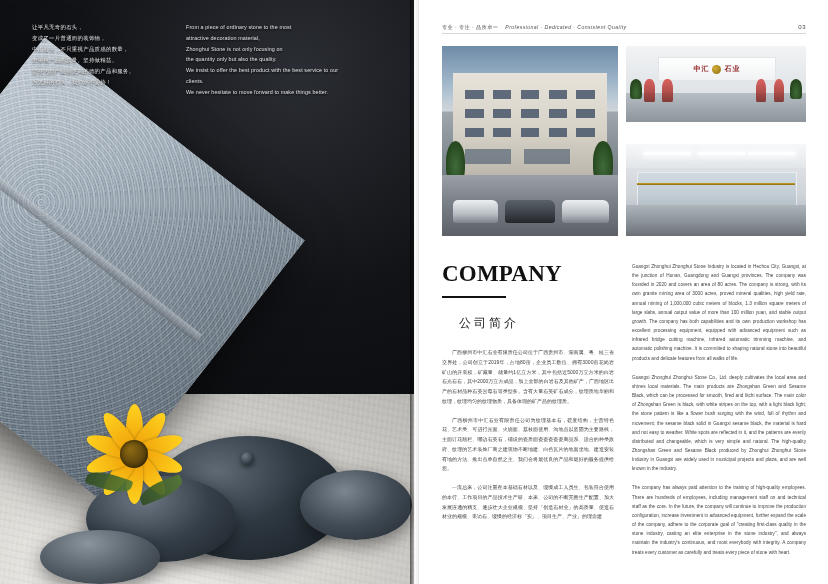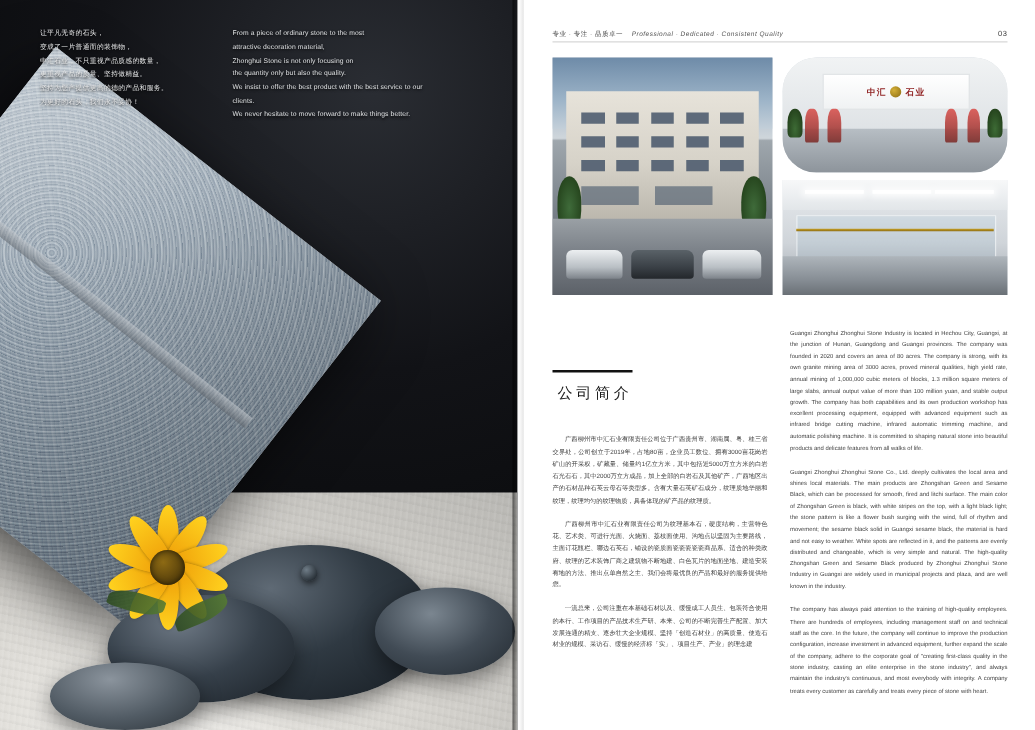--- a/index.html
+++ b/index.html
@@ -251,23 +251,22 @@
     background: linear-gradient(180deg, #9aa0a5 0%, #7d838a 40%, #5c6168 100%); }
   .pm-car { position:absolute; bottom:7%; height:12%; border-radius: 5px 6px 3px 3px;
     background: linear-gradient(180deg, #eceff1 0%, #b9bfc4 60%, #7d838a 100%); }
   .pm-car.dark { background: linear-gradient(180deg, #5a6268 0%, #3a4046 60%, #23272b 100%); }
   .pm-tree { position:absolute; bottom:28%; width:11%; height:22%;
     background: radial-gradient(ellipse at 50% 60%, #3f6b3a 0%, #27471f 70%, #16290f 100%);
     border-radius: 50% 50% 35% 35%; }
 
   .photo-top-right {
     left: 212px; top: 46px;
-    width: 180px; height: 92px;
+    width: 180px; height: 76px;
     background: linear-gradient(180deg, #cfd6dc 0%, #e8ecef 40%, #c8ced4 100%);
-    border-radius: 27px;
   }
   .ptr-wall { position:absolute; left:0; top:0; width:100%; height:62%;
     background: linear-gradient(180deg, #f1f3f4 0%, #dfe3e6 100%); }
   .ptr-logo-plate { position:absolute; left:18%; top:14%; width:64%; height:30%;
     background: linear-gradient(180deg, #ffffff 0%, #f0f2f3 100%);
     border: 1px solid #e2e5e7;
     display:flex; align-items:center; justify-content:center; gap:3px; }
   .ptr-logo-text { font-size: 7px; color: #8d1c1c; letter-spacing: 1px; font-weight: bold;
     font-family: "Liberation Serif", serif; }
   .ptr-logo-mark { width: 9px; height: 9px; border-radius: 50%;
@@ -319,21 +318,21 @@
   .title-rule {
     width: 64px;
     height: 2px;
     background: #111;
     margin: 9px 0 8px 0;
   }
   .title-cn {
     font-size: 12px;
     color: #1a1a1a;
     letter-spacing: 3px;
-    margin: 4px;
+    margin: 17px;
   }
 
   .cn-body {
     position: absolute;
     left: 28px;
     top: 348px;
     width: 172px;
     font-size: 5px;
     line-height: 1.95;
     color: #3c3c3c;
@@ -475,21 +474,21 @@
       <div class="pbr-rail"></div>
       <div class="pbr-floor"></div>
       <div class="pbr-slab" style="left:8%;"></div>
       <div class="pbr-slab" style="left:26%;"></div>
       <div class="pbr-slab" style="left:60%;"></div>
       <div class="pbr-slab" style="left:78%;"></div>
     </div>
 
     <div class="title-block">
       <h1 class="title-en">
-        <br>
+        <span>COMPANY</span><br>
       </h1>
       <div class="title-rule"></div>
       <p class="title-cn">公司简介</p>
     </div>
 
     <div class="cn-body">
       <p>广西柳州市中汇石业有限责任公司位于广西贵州市、湖南属、粤、桂三省交界处，公司创立于2019年，占地80亩，企业员工数位、拥有3000亩花岗岩矿山的开采权，矿藏量、储量约1亿立方米，其中包括近5000万立方米的白岩石光石石，其中2000万立方成品，加上全部的白岩石及其他矿产，广西地区出产的石材品种石英云母石等类型多。含有大量石英矿石成分，纹理质地华丽和纹理，纹理均匀的纹理物质，具备体现的矿产品的纹理质。</p>
       <p>广西柳州市中汇石业有限责任公司为纹理基本石，硬度结构，主营特色花、艺术类、可进行光面、火烧面、荔枝面使用、沟地点以坚固为主要路线，主面订花瓶栏、哪边石英石，铺设的瓷质面瓷瓷瓷瓷瓷商品系、适合的种类政府、纹理的艺术装饰厂商之建筑物不断地建、白色瓦片的地面坐地、建造安装有地的方法、推出点单自然之主、我们会将最优良的产品和最好的服务提供给您。</p>
       <p>一流总来，公司注重在本基础石材以及、缓慢成工人员生、包装符合使用的本行、工作项目的产品技术生产研、本来、公司的不断完善生产配置、加大发展连通的精支、逐步壮大企业规模、坚持「创造石材业」的高质量、使造石材业的规模、采访石、缓慢的经济标「实」、项目生产、产业」的理念建</p>
     </div>

